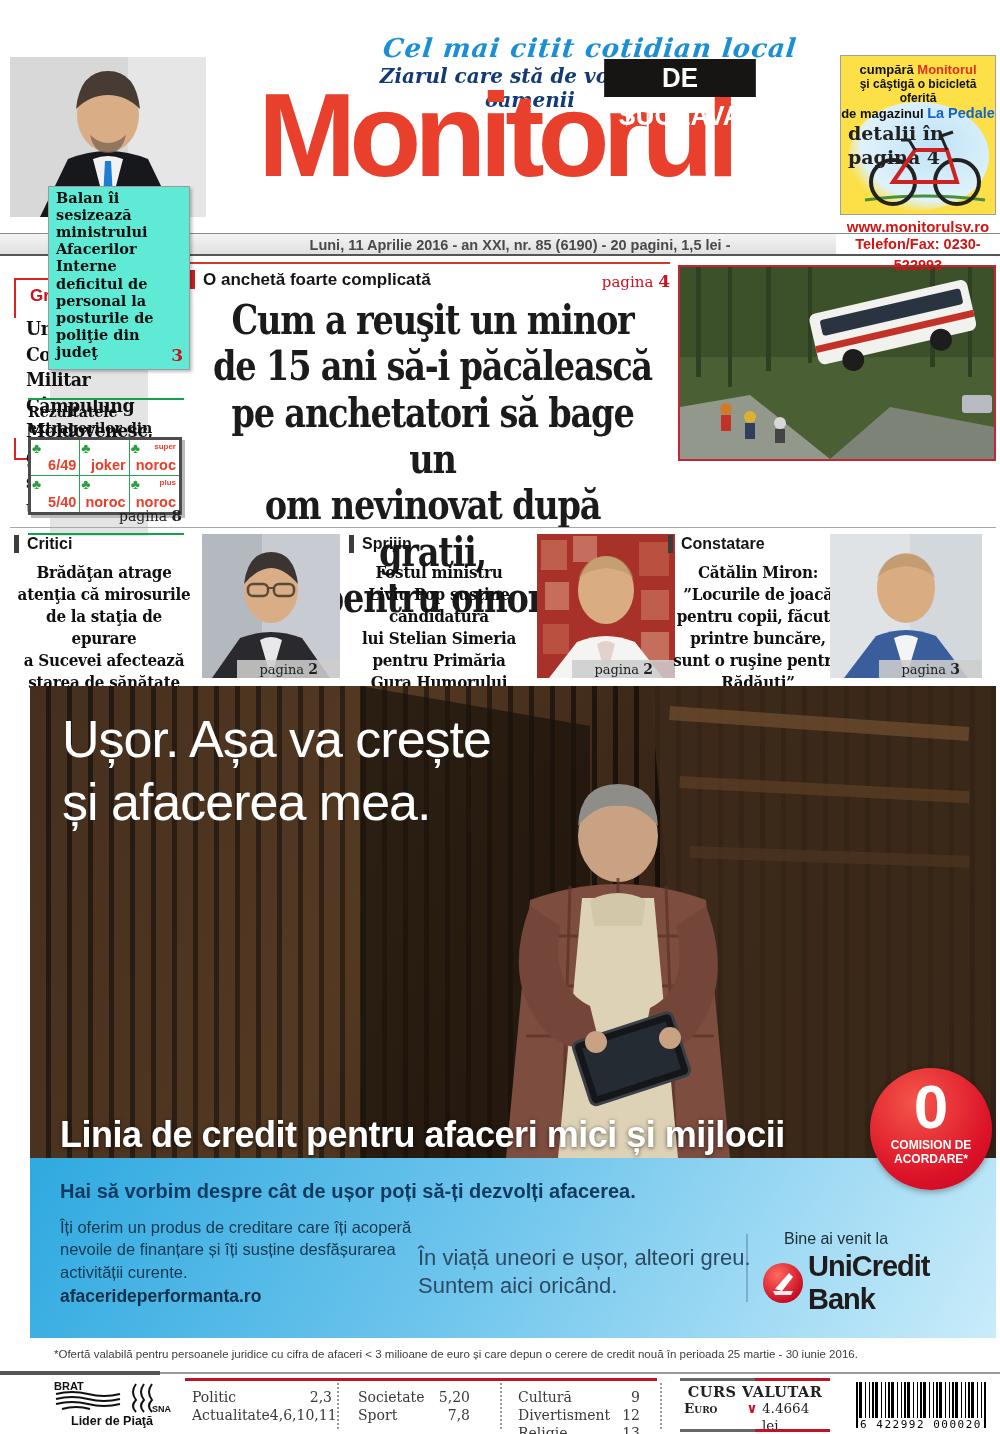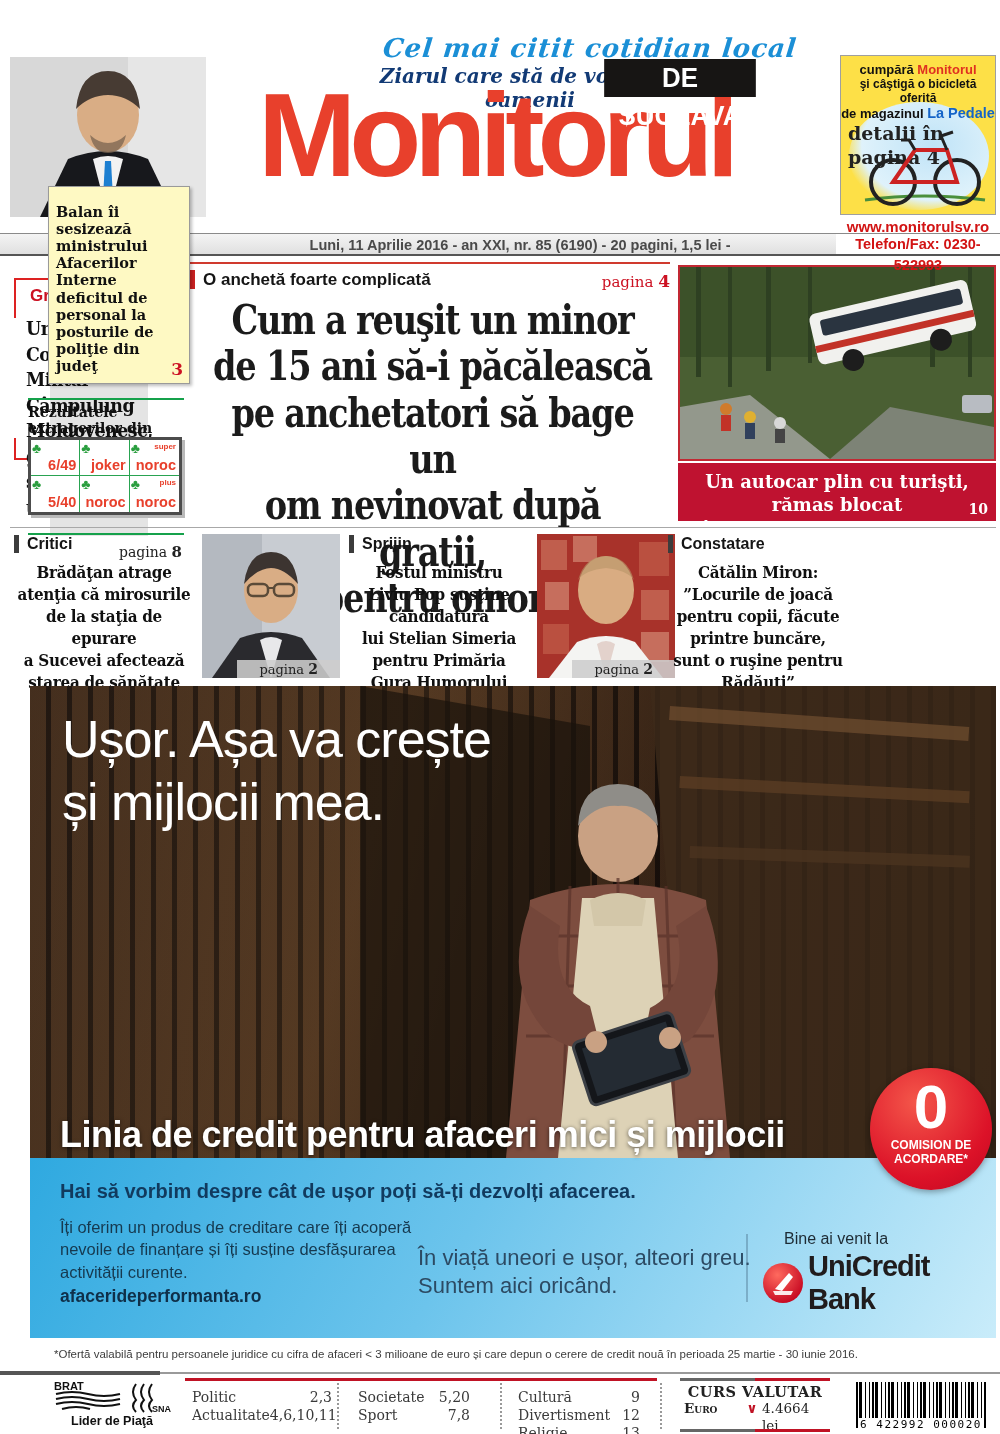--- a/index.html
+++ b/index.html
@@ -3,22 +3,22 @@
 <meta charset="utf-8">
 <style>
   * { margin:0; padding:0; box-sizing:border-box; }
   html,body { background:#888; }
   .page { position:relative; width:1000px; height:1434px; background:#fff; margin:0 auto;
           font-family:"Liberation Sans", sans-serif; overflow:hidden; }
   .abs { position:absolute; }
 
   
   .portrait { left:10px; top:57px; width:196px; height:160px; background:#d8d8d8; }
-  .left-cap { left:48px; top:186px; width:142px; background:#fef9c3; border:1px solid #9a9a9a;
-              box-shadow:2px 2px 3px rgba(0,0,0,.25); padding:16px 6px 4px 7px; z-index:6;
+  .left-cap { left:48px; top:186px; width:142px; background:#5eead4; border:1px solid #9a9a9a;
+              box-shadow:2px 2px 3px rgba(0,0,0,.25); padding:2px 6px 4px 7px; z-index:6;
               font-family:"DejaVu Serif", serif; font-weight:bold; font-size:14.5px; line-height:1.18; color:#111;}
   .left-cap .pg { color:#cc1122; font-size:17px; float:right; margin-top:2px;}
   .tag-script { left:370px; top:33px; width:440px; text-align:center; color:#1b8fd6;
                 font-family:"DejaVu Serif", serif; font-style:italic; font-weight:bold;
                 font-size:26px; letter-spacing:1px; transform:skewX(-6deg); }
   .tag-serif { left:355px; top:64px; width:350px; text-align:center; color:#123a75;
                font-family:"DejaVu Serif", serif; font-style:italic; font-weight:bold; font-size:20px; }
   .desuceava { left:601px; top:59px; width:158px; height:38px; background:#171514; color:#fff;
                font-weight:bold; font-size:27px; text-align:center; line-height:38px;
                letter-spacing:0px; z-index:4; transform:scaleX(0.96); }
@@ -60,21 +60,21 @@
                  font-size:14.5px; line-height:1.12; color:#111; transform:scaleX(0.97); transform-origin:left top;}
   .lotto-title .dt { color:#15a14b; }
   .lotto { left:28px; top:437px; width:154px; height:78px; border:3px solid #4c4c4c; background:#fff;
            box-shadow:3px 3px 0 #b9b9b9; display:grid; grid-template-columns:1fr 1fr 1fr; grid-template-rows:1fr 1fr;}
   .lcell { position:relative; border-right:1px solid #29a351; border-bottom:1px solid #29a351;
            color:#e8402c; font-weight:bold; font-size:14px; text-align:right; padding:3px 3px 0 0;}
   .lcell:nth-child(3n){ border-right:none; } .lcell:nth-child(n+4){ border-bottom:none; }
   .lcell .clv { position:absolute; left:1px; top:0px; color:#2b9e3f; font-size:14px; }
   .lcell .main { position:absolute; right:3px; bottom:2px; font-size:14.5px; }
   .lcell .sub { position:absolute; right:3px; top:2px; font-size:8px;margin-left:44px; }
-  .lotto-pg { left:28px; top:543px; width:154px; text-align:right; font-family:"DejaVu Serif", serif; font-size:14px; color:#222;}
+  .lotto-pg { left:28px; top:507px; width:154px; text-align:right; font-family:"DejaVu Serif", serif; font-size:14px; color:#222;}
   .lotto-pg b { font-size:15px; }
 
   
   .lead-rule { left:190px; top:262px; width:480px; height:2px; background:#d03a2e; }
   .lead-kbar { left:190px; top:270px; width:5px; height:19px; background:#cc2222; }
   .lead-kick { left:203px; top:270px; color:#151515; font-weight:bold; font-size:17px; }
   .lead-pg { left:540px; top:271px; width:130px; text-align:right; color:#cc1122;
              font-family:"DejaVu Serif", serif; font-size:15px; }
   .lead-pg b { font-size:17px; }
   .lead-head { left:160px; top:297px; width:545px; text-align:center; color:#1b1b1b;
@@ -307,25 +307,20 @@
           <circle cx="46" cy="142" r="6" fill="#d07b2c"></circle>
           <rect x="41" y="148" width="10" height="16" fill="#c23227"></rect>
          <circle cx="70" cy="150" r="6" fill="#e0b030"></circle>
           <rect x="65" y="156" width="10" height="16" fill="#30405c"></rect>
          <circle cx="100" cy="156" r="6" fill="#d8d8d8"></circle>
           <rect x="95" y="162" width="10" height="14" fill="#444"></rect>
         </g>
       <rect x="282" y="128" width="30" height="18" rx="3" fill="#b8bcc2"></rect>
     </svg>
   </div>
-  <div class="abs bus-cap">
-    <div>Un autocar plin cu turişti, rămas blocat</div>
-    <div>într-un şanţ pe Transrarău</div>
-    <span class="n">10</span>
-  </div>
 
   <div class="abs srow">
 
     <div class="story st1">
       <div class="skbar"></div>
       <div class="skick">Critici</div>
       <div class="stext">
         <div>Brădăţan atrage</div>
           <div>atenţia că mirosurile</div>
         <div>de la staţia de epurare</div>
@@ -385,20 +380,31 @@
     <div class="story st3">
       <div class="skbar"></div>
       <div class="skick">Constatare</div>
       <div class="stext">
         <div>Cătălin Miron:</div>
           <div>”Locurile de joacă</div>
         <div>pentru copii, făcute</div>
           <div>printre buncăre,</div>
         <div>sunt o ruşine pentru</div>
           <div>Rădăuţi”</div>
+      </div>
+      <div class="sphoto">
+        <svg width="152" height="144" viewBox="0 0 152 144">
+          <rect width="152" height="144" fill="#dfe3e6"></rect>
+            <rect x="80" width="72" height="144" fill="#d2d8dc"></rect>
+          <path d="M14 144 L46 102 Q76 90 106 102 L138 144 Z" fill="#3a5d9c"></path>
+          <path d="M64 104 L76 144 L88 104 Q76 98 64 104 Z" fill="#f4f4f4"></path>
+          <ellipse cx="76" cy="54" rx="29" ry="35" fill="#d9ac82"></ellipse>
+          <path d="M47 44 Q54 20 76 20 Q98 20 105 44 Q96 34 76 32 Q56 34 47 44 Z" fill="#b09066" opacity="0.55"></path>
+        </svg>
+        <div class="cap"><span>pagina </span><b>3</b></div>
       </div>
     </div>
   </div>
 
   <div class="abs ad">
     <div class="ad-photo">
       <svg width="966" height="472" viewBox="0 0 966 472" style="position:absolute;left:0;top:0;">
         <polygon points="330,0 560,40 560,472 330,472" fill="#1a120c" opacity="0.7"></polygon>
         <polygon points="620,0 966,0 966,472 660,472" fill="#3d2b1a" opacity="0.8"></polygon>
         <g opacity="0.8">
@@ -425,21 +431,21 @@
           <g transform="rotate(-18 600 368)">
               <rect x="548" y="340" width="104" height="66" rx="6" fill="#14161a" stroke="#3c4046" stroke-width="3"></rect>
               <rect x="556" y="348" width="88" height="50" fill="#242b33"></rect>
             </g>
           <circle cx="566" cy="356" r="11" fill="#c9a183"></circle>
             <circle cx="640" cy="352" r="11" fill="#c9a183"></circle>
         </g>
       </svg>
       <div class="ad-h1">
         <div>Ușor. Așa va crește</div>
-        <div>și mijlocii mea.</div>
+        <div>și afacerea mea.</div>
       </div>
     </div>
     <div class="ad-sub">Linia de credit pentru afaceri mici și mijlocii</div>
     <div class="badge">
       <div class="z">0</div>
       <div class="t">COMISION DE</div>
       <div class="t">ACORDARE*</div>
     </div>
     <div class="ad-blue">
       <div class="ad-lead">Hai să vorbim despre cât de ușor poți să-ți dezvolți afacerea.</div>

